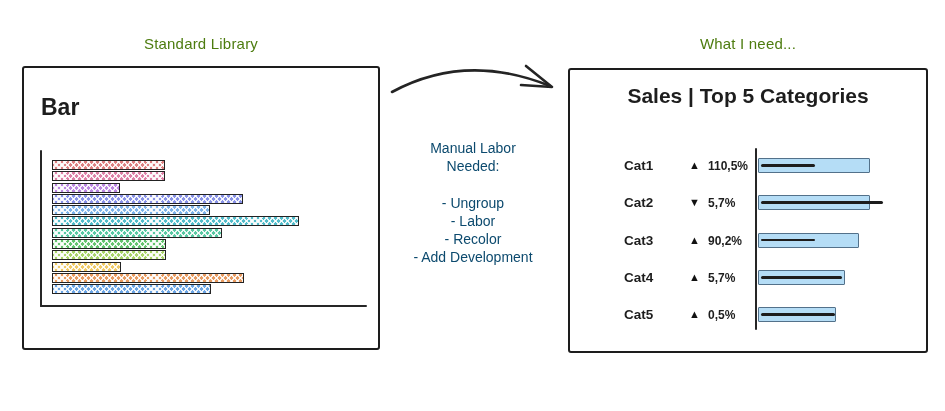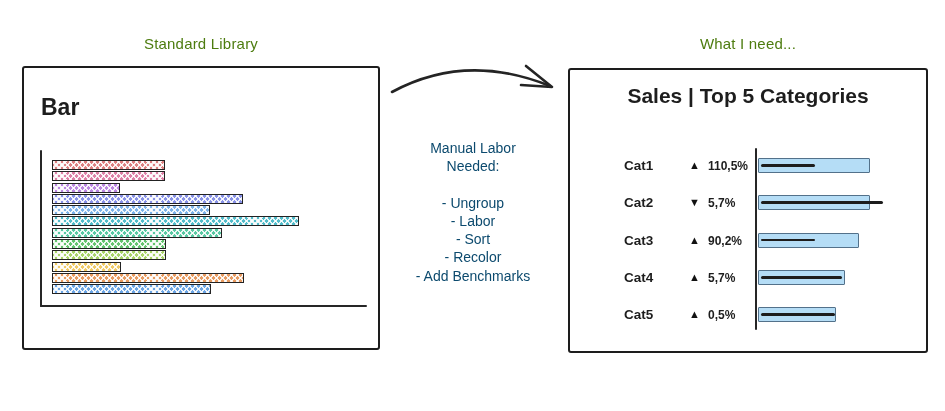--- a/index.html
+++ b/index.html
@@ -110,23 +110,22 @@
     <path d="M 392 92 Q 466 52 550 86" fill="none" stroke="#242424" stroke-width="2.6" stroke-linecap="round"></path>
     <path d="M 526 66 L 552 87 L 521 85" fill="none" stroke="#242424" stroke-width="2.6" stroke-linecap="round" stroke-linejoin="round"></path>
   </svg>
 
   <div id="middle-text">
       <div>Manual Labor</div>
       <div>Needed:</div>
       <div class="gap"></div>
       <div>- Ungroup</div>
       <div>- Labor</div>
-      <div>- Sort</div>
       <div>- Recolor</div>
-      <div>- Add Benchmarks</div>
+      <div>- Add Development</div>
     </div>
 
   <div class="panel-title" style="left:568px; width:360px;">What I need...</div>
 
   <div class="sketch-box" style="left:568px; top:68px; width:360px; height:285px;"></div>
 
   <div class="sales-title hand">Sales | Top 5 Categories</div>
 
   <div class="axis" style="left:755px; top:148px; width:2.2px; height:182px;"></div>
 

